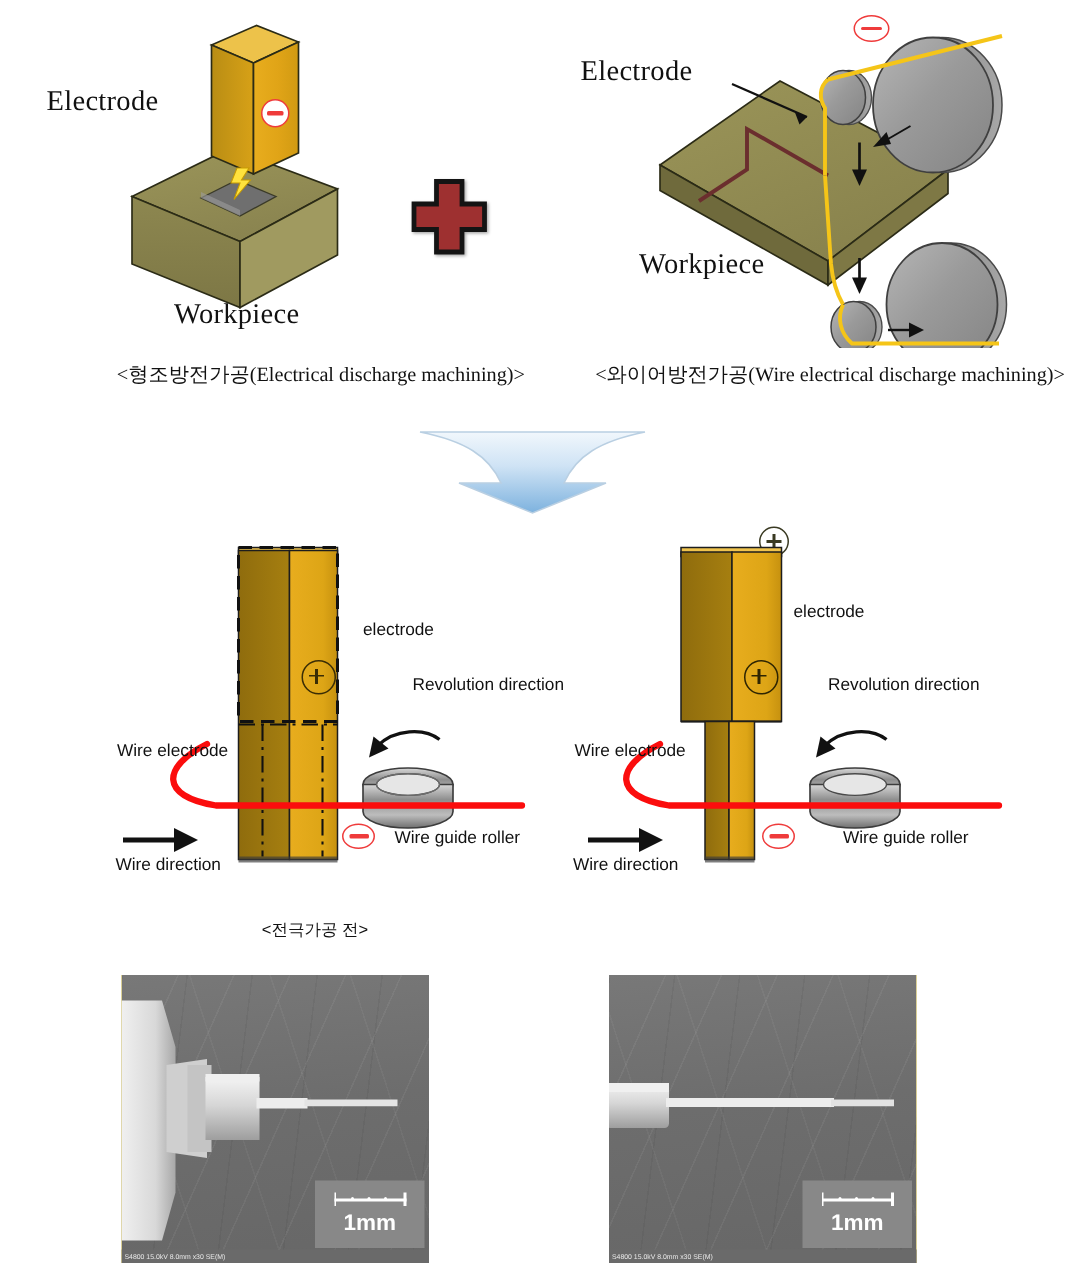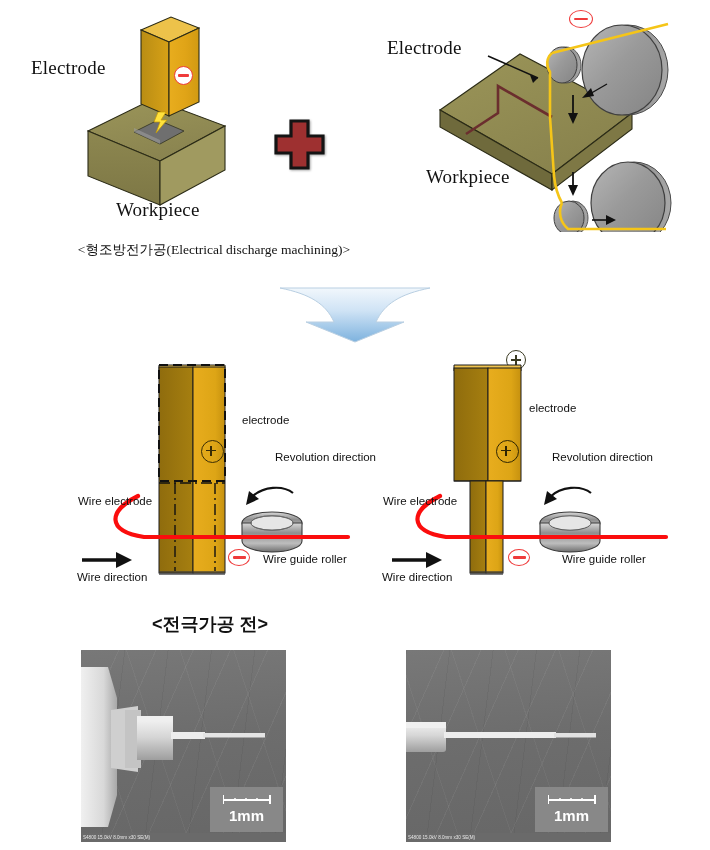--- a/index.html
+++ b/index.html
@@ -6,22 +6,22 @@
   body{width:710px;height:850px;position:relative;overflow:hidden;
        font-family:"Liberation Sans",sans-serif;color:#111;}
   .fig{position:absolute;left:0;top:0;width:710px;height:850px;}
   .abs{position:absolute;}
 
   
   .serif-lbl{font-family:"Liberation Serif",serif;font-size:19px;color:#111;
              font-weight:400;letter-spacing:.2px;white-space:nowrap;}
   .caption{font-family:"Liberation Serif",serif;font-size:13.5px;color:#111;
            white-space:nowrap;text-align:right;}
-  .kcap{font-family:"Liberation Sans",sans-serif;font-size:18px;color:#111;
-        font-weight:700;white-space:nowrap;text-align:center;}
+  .kcap{font-family:"Liberation Sans",sans-serif;font-size:11px;color:#111;
+        font-weight:400;white-space:nowrap;text-align:center;}
   .mid-lbl{font-family:"Liberation Sans",sans-serif;font-size:11.5px;color:#111;
            white-space:nowrap;line-height:13px;}
   .sem-meta{font-family:"Liberation Sans",sans-serif;font-size:4.6px;color:#e8e8e8;
             white-space:nowrap;letter-spacing:0px;}
   .sem-scale-txt{font-family:"Liberation Sans",sans-serif;font-size:15px;
                  font-weight:700;color:#fff;white-space:nowrap;}
 
   
   .pol{border-radius:50%;display:flex;align-items:center;justify-content:center;
        box-sizing:border-box;}
@@ -182,20 +182,21 @@
     <div class="abs pol pol-plus" style="left:136px;top:114px;width:20px;height:20px;">
       <div class="abs" style="left:4px;top:8.3px;width:10px;height:1.6px;background:#3a3a22;"></div>
       <div class="abs" style="left:8.2px;top:4px;width:1.6px;height:10px;background:#3a3a22;"></div>
     </div>
 
     <div class="abs serif-lbl" style="left:17px;top:37px;">Electrode</div>
     <div class="abs serif-lbl" style="left:56px;top:166px;">Workpiece</div>
   </div>
 
   <div class="abs caption" style="left:0px;top:241px;width:350px;">&lt;형조방전가공(Electrical discharge machining)&gt;</div>
+  <div class="abs caption" style="left:350px;top:241px;width:360px;">&lt;와이어방전가공(Wire electrical discharge machining)&gt;</div>
 
   <div class="abs" style="left:272px;top:282px;width:166px;height:62px;">
     <svg width="166" height="62" viewBox="0 0 166 62">
       <defs>
         <linearGradient id="arrBlue" x1="0" y1="0" x2="0" y2="1">
           <stop offset="0%" stop-color="#f1f7fc"></stop>
           <stop offset="42%" stop-color="#cfe3f5"></stop>
           <stop offset="100%" stop-color="#7db2de"></stop>
         </linearGradient>
       </defs>

